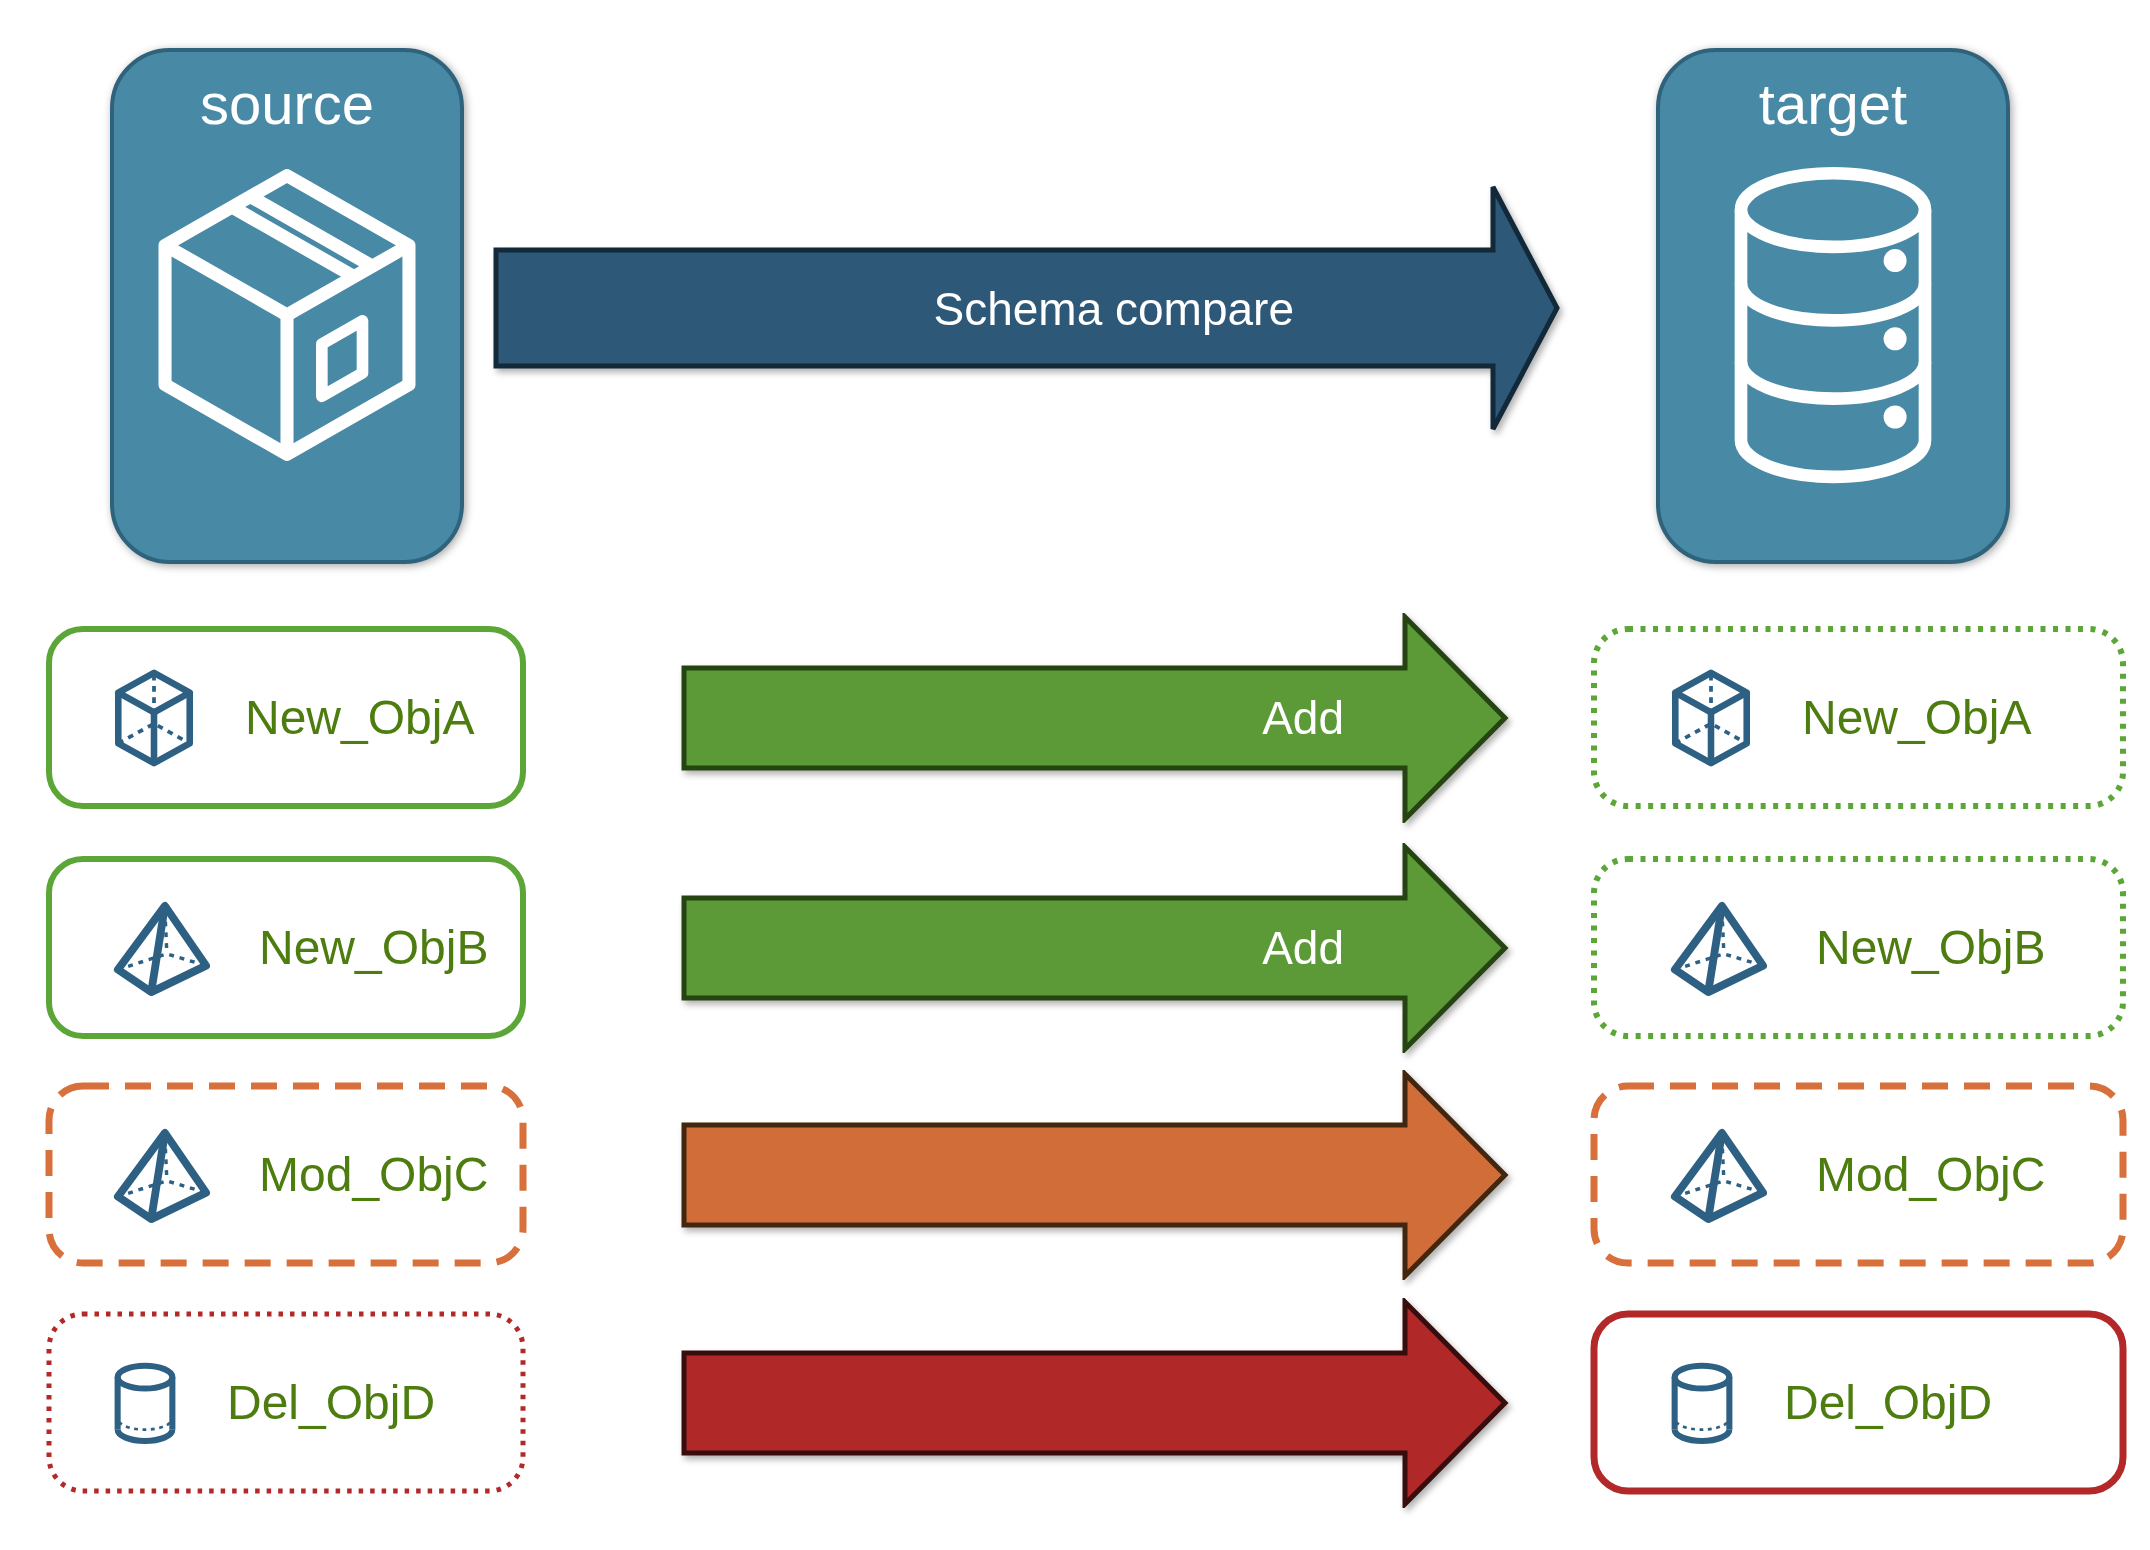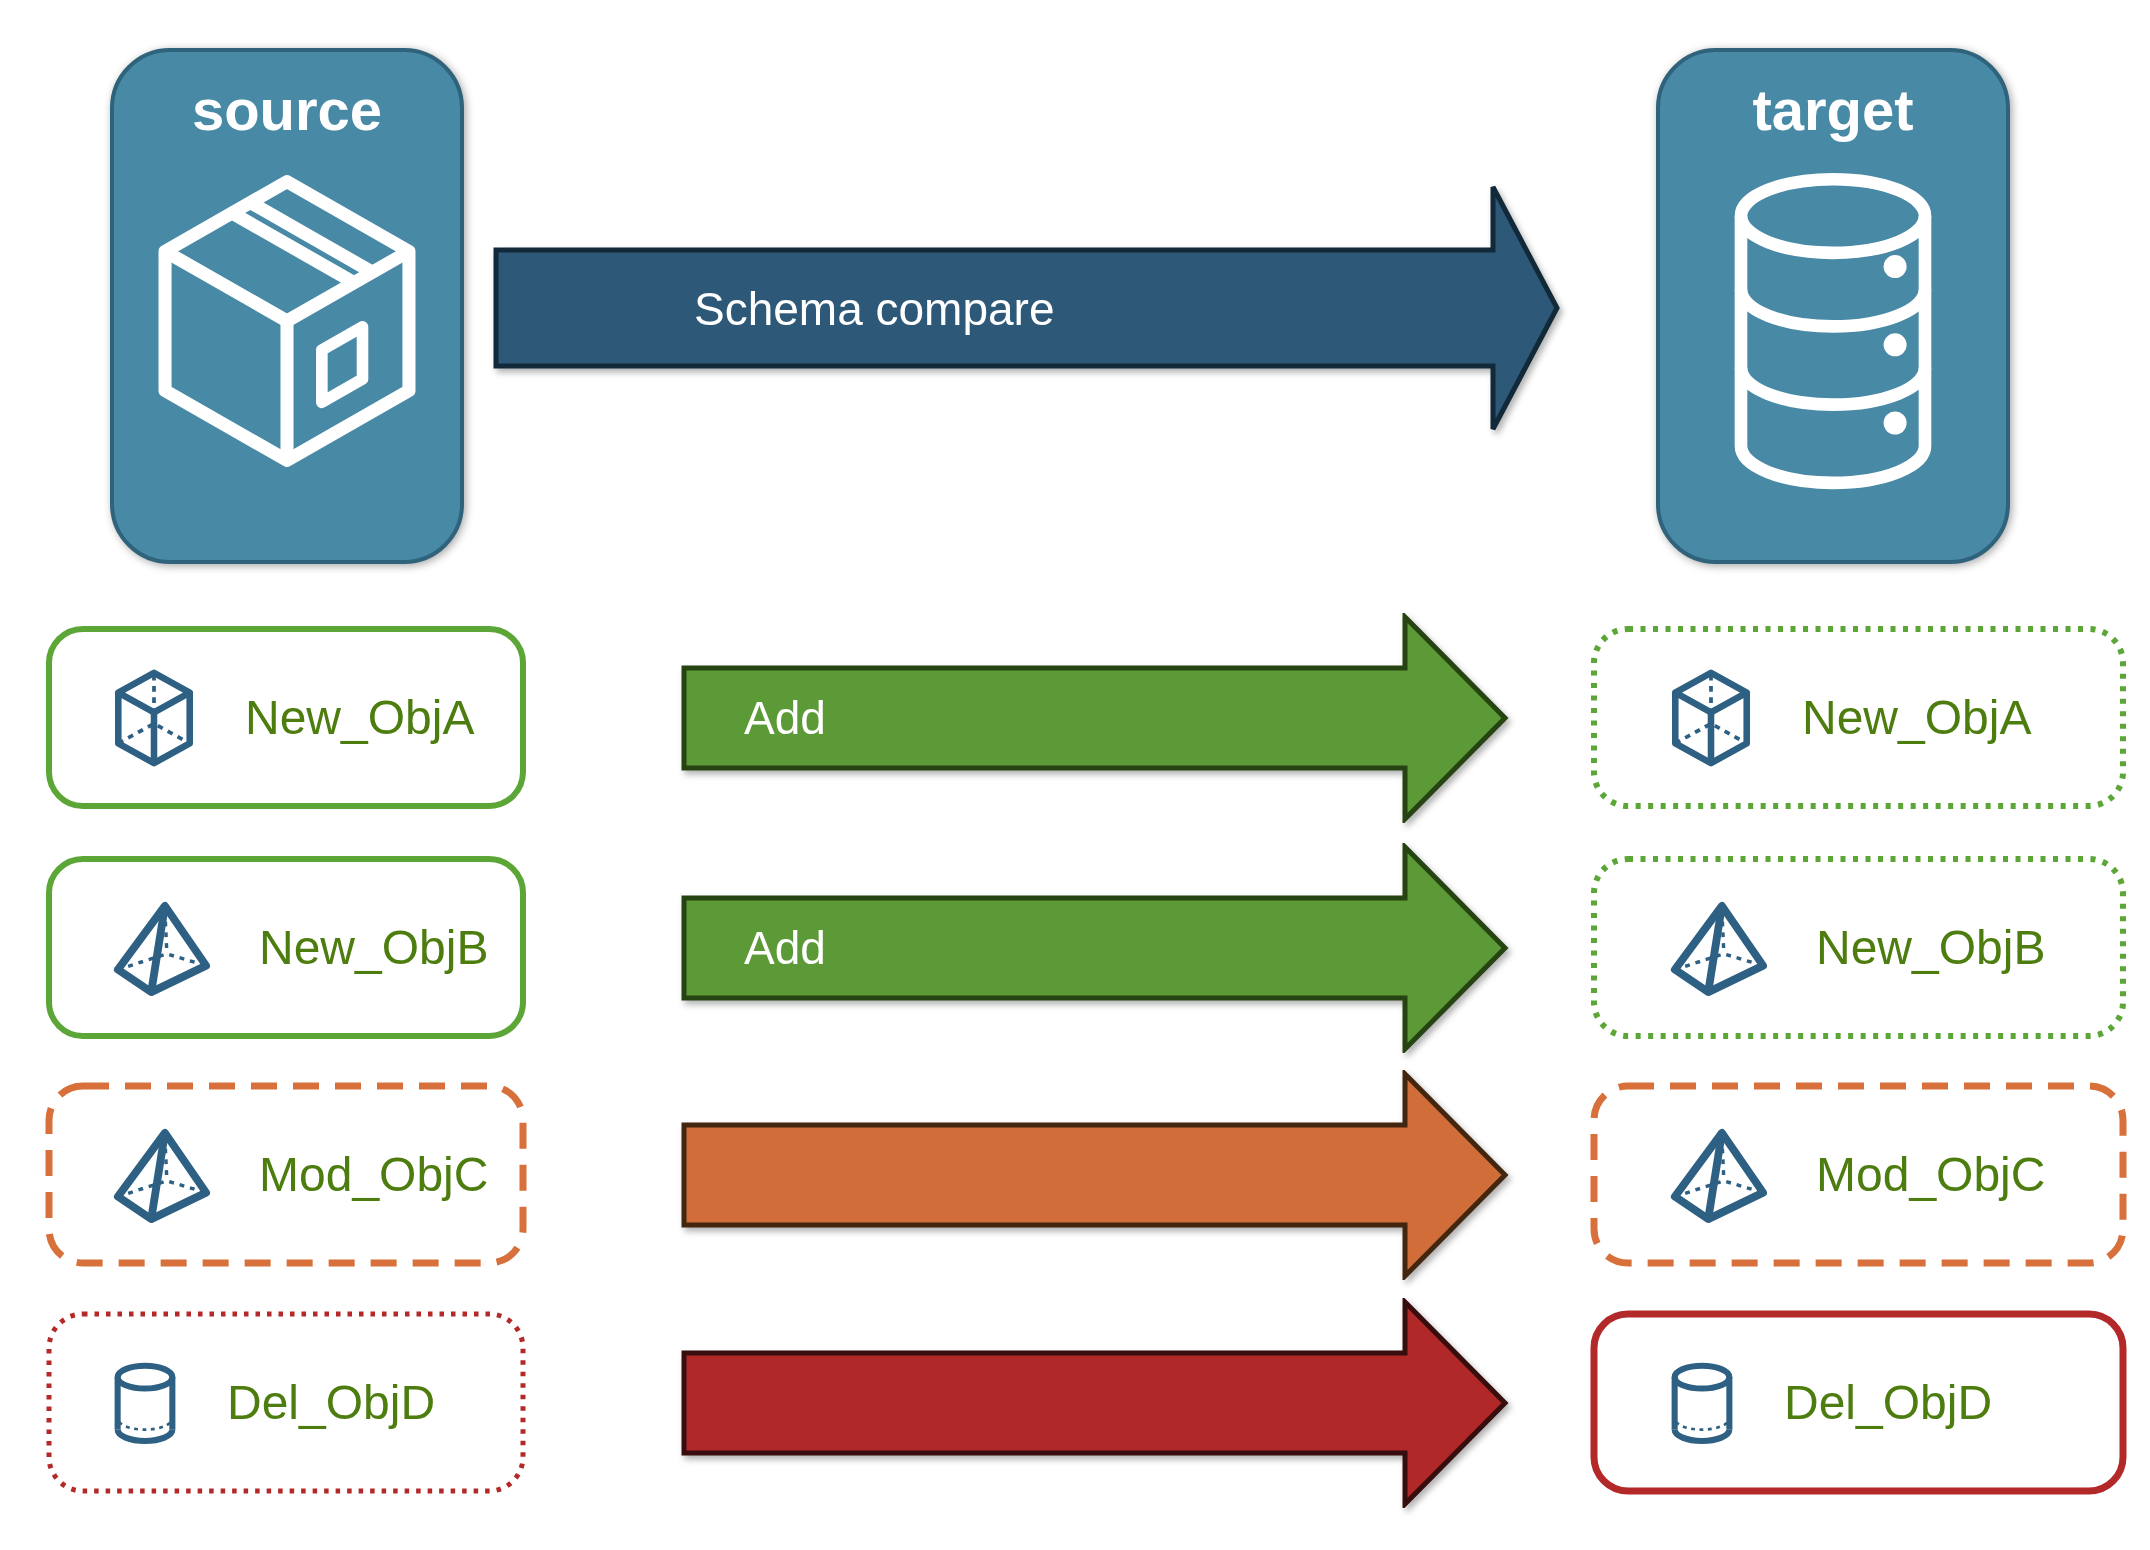--- a/index.html
+++ b/index.html
@@ -10,33 +10,33 @@
   
   .node {
     position:absolute; width:346px; height:508px;
     background:#4889A6; border:4px solid #2F637C; border-radius:60px;
     box-shadow:2px 2px 9px rgba(0,0,0,0.35);
     display:flex; flex-direction:column; align-items:center;
   }
   .node-source { left:110px; top:48px; }
   .node-target { left:1656px; top:48px; }
   .node-label {
-    margin-top:26px; color:#ffffff; font-size:58px; font-weight:bold; line-height:1.1;
+    margin-top:20px; color:#ffffff; font-size:58px; font-weight:normal; line-height:1.1;
   }
   .node-icon { margin-top:28px; }
   
   .arrow-svg { position:absolute; filter:drop-shadow(3px 4px 3px rgba(0,0,0,0.30)); }
   .big-arrow { left:493px; top:181px; }
   .row-arrow-1 { left:681px; top:613px; }
   .row-arrow-2 { left:681px; top:843px; }
   .row-arrow-3 { left:681px; top:1070px; }
   .row-arrow-4 { left:681px; top:1298px; }
   .arrow-label {
     position:absolute; width:600px; height:60px; line-height:60px;
-    text-align:left; color:#ffffff; font-size:46px; white-space:nowrap;
+    text-align:right; color:#ffffff; font-size:46px; white-space:nowrap;
   }
   .big-arrow-label { left:694px; top:279px; }
   .row-label-1 { left:744px; top:688px; }
   .row-label-2 { left:744px; top:918px; }
   .row-label-3 { left:744px; top:1145px; }
   .row-label-4 { left:744px; top:1373px; }
   
   .obj-box {
     position:absolute; height:185px; display:flex; align-items:center;
   }

